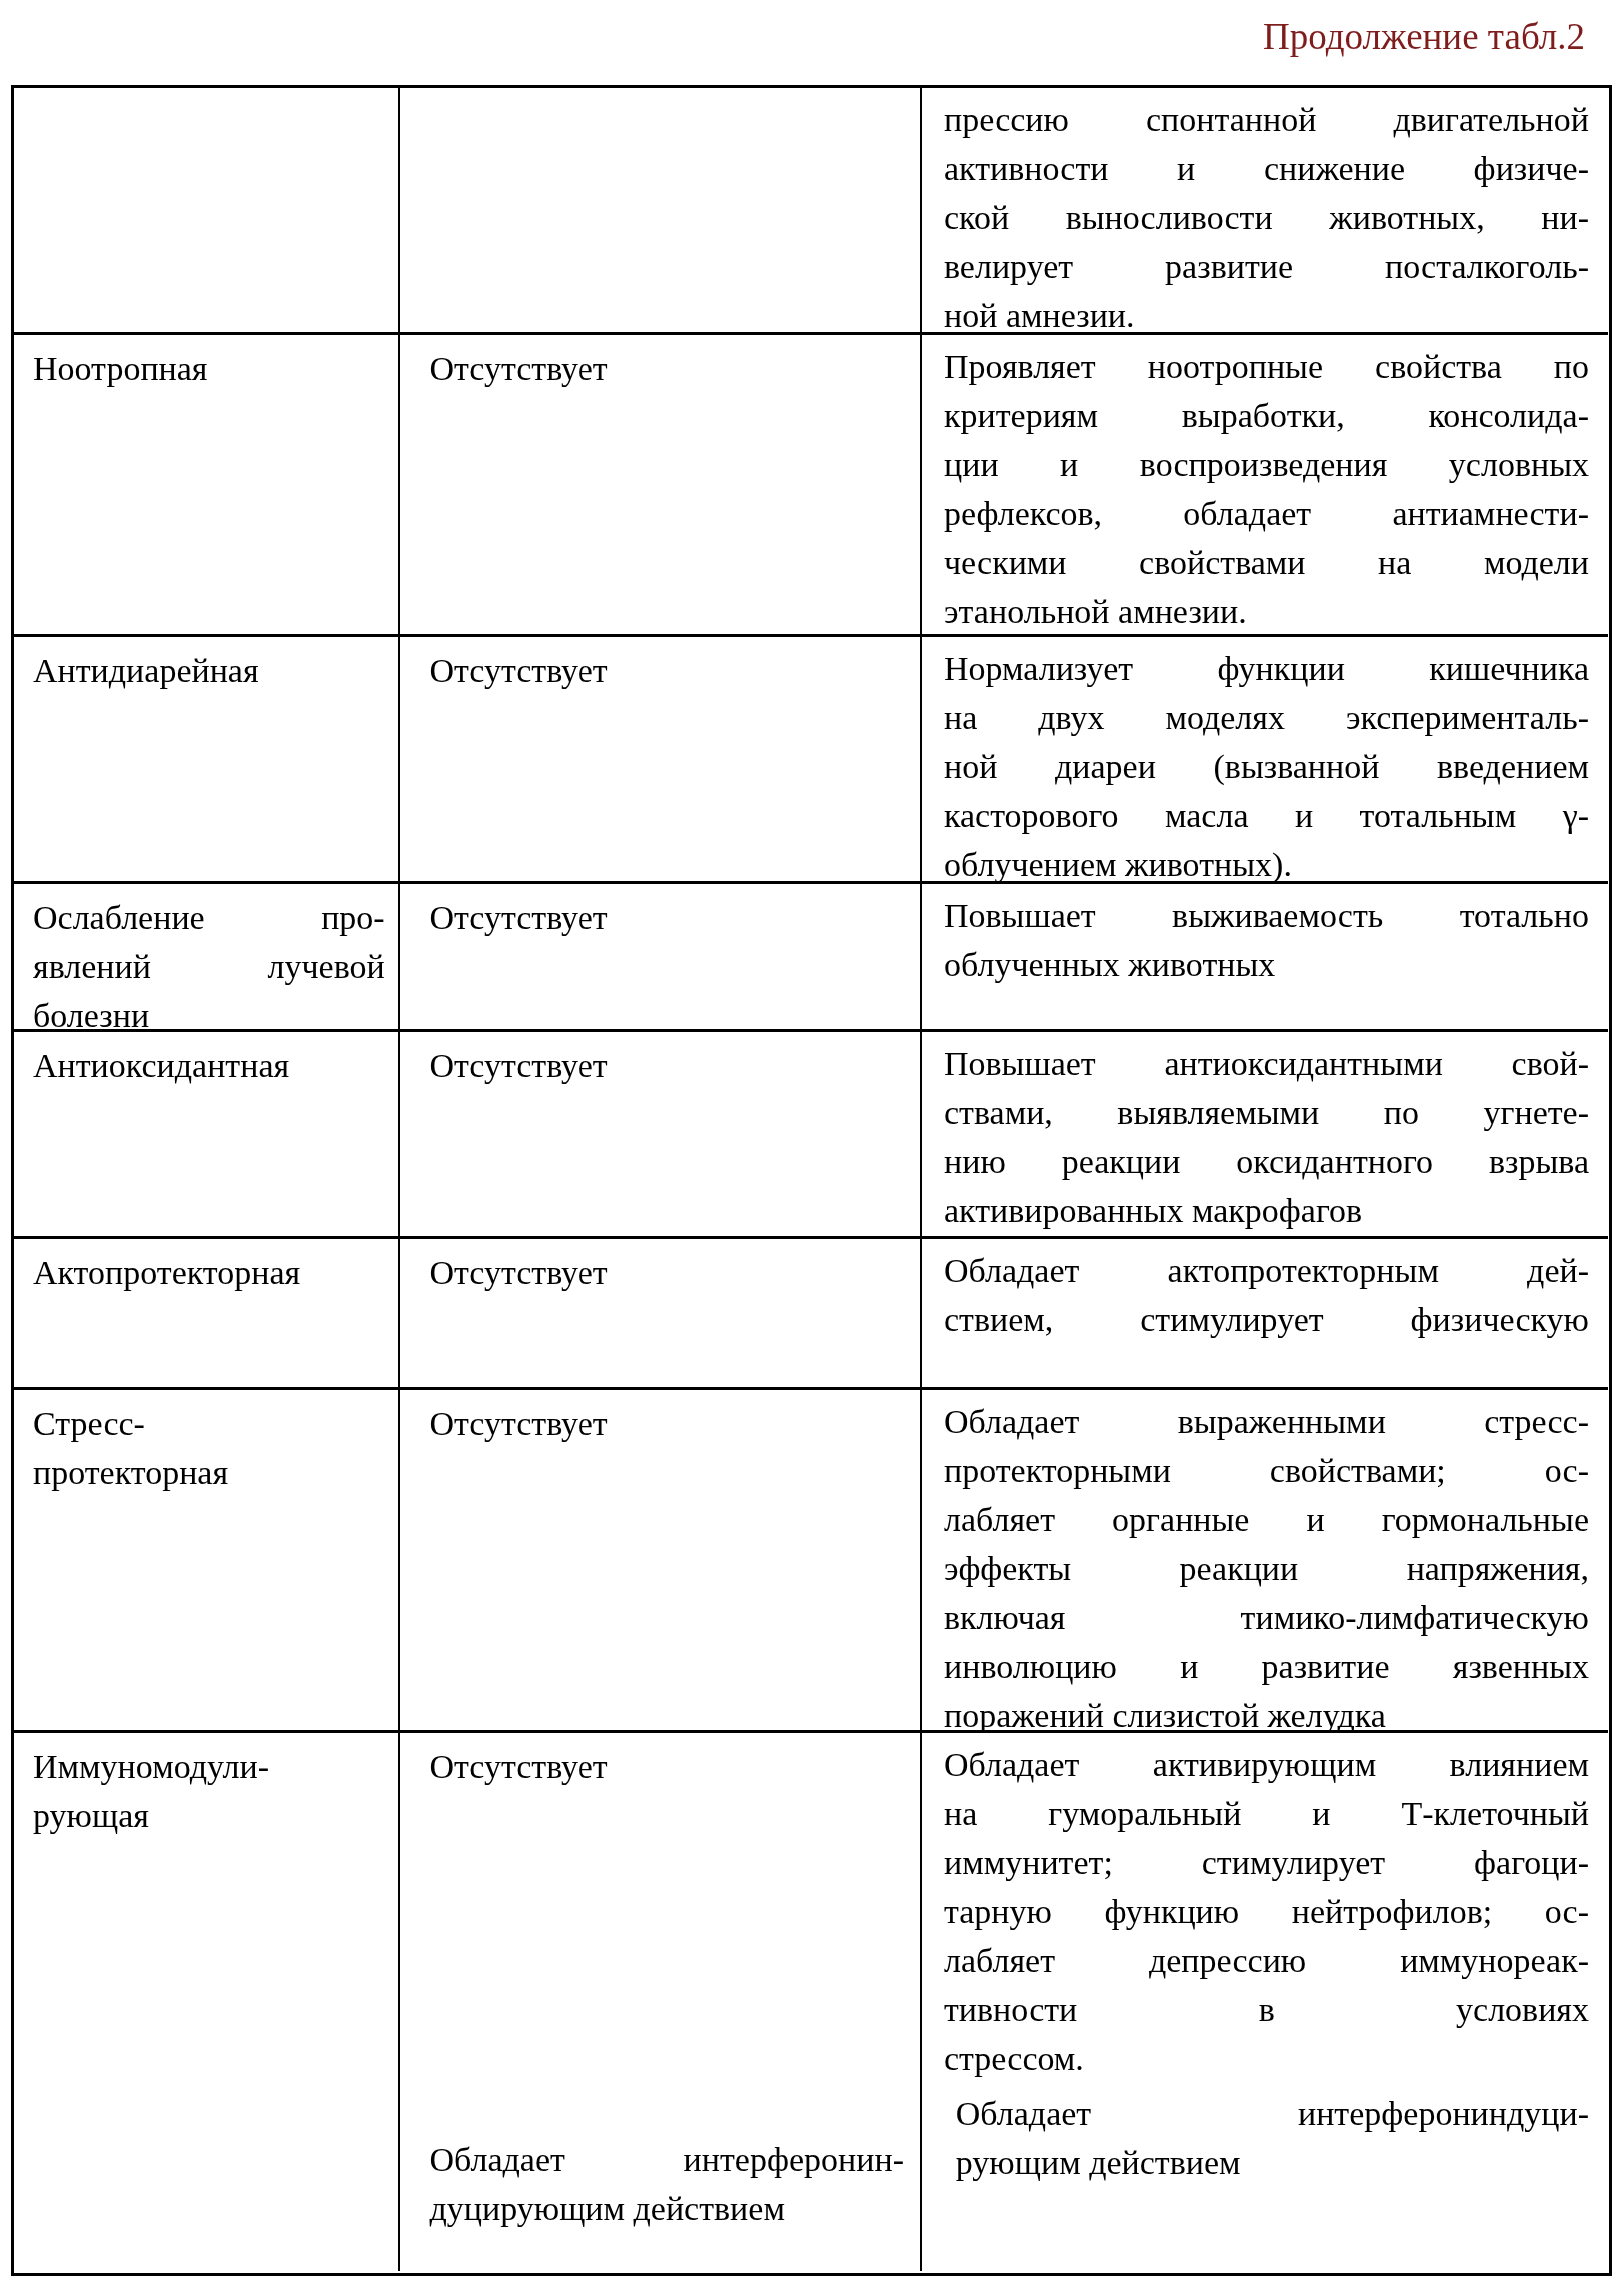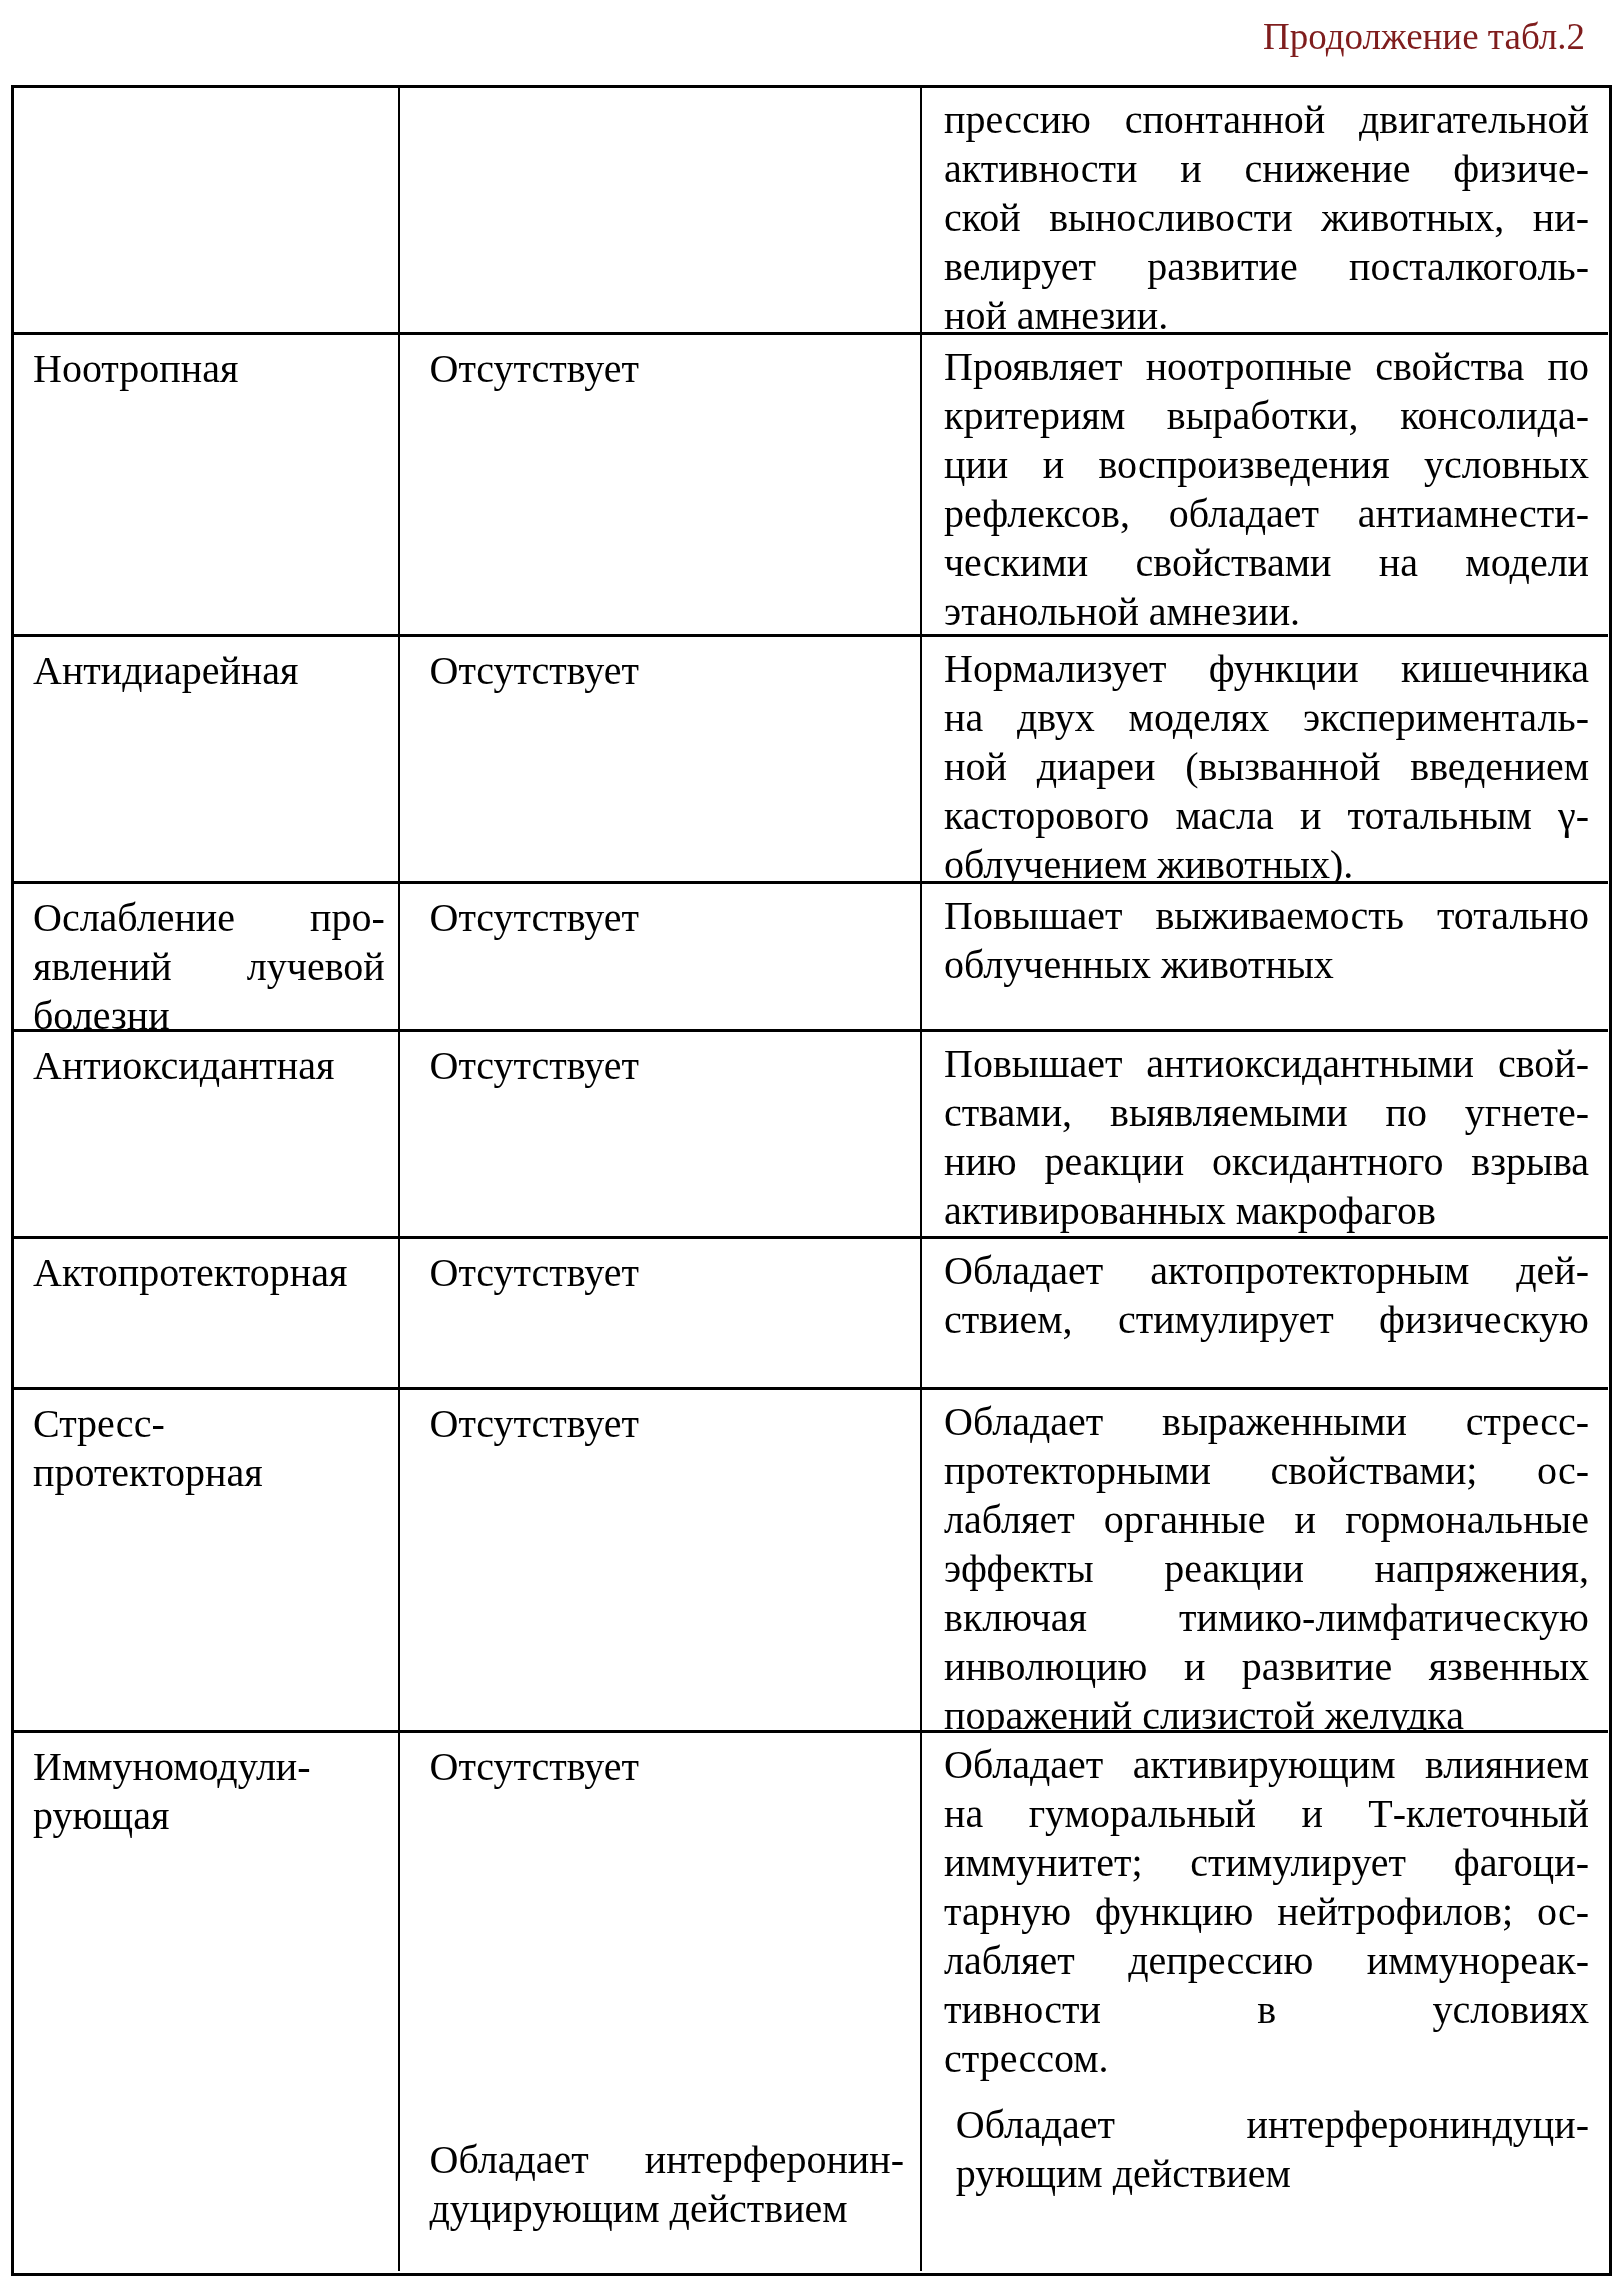--- a/index.html
+++ b/index.html
@@ -32,37 +32,37 @@
     display: grid;
     grid-template-columns: 386px 522px 686px;
     grid-template-rows: 247px 302px 247px 148px 207px 151px 343px 538px;
     background: #fff;
   }
   .cell {
     box-sizing: border-box;
     border-right: 2.2px solid #000;
     border-bottom: 3px solid #000;
     position: relative;
-    font-size: 40px;
+    font-size: 34px;
     line-height: 49px;
     overflow: hidden;
   }
   .cell.col-activity { padding: 8.9px 13.3px 0 19px; }
   .cell.col-analog   { padding: 8.9px 16px 0 29.5px; }
   .cell.col-claimed  { padding: 7.4px 19px 0 22px; border-right: none; }
   .cell.last-row { border-bottom: none; }
   .ln { text-align: justify; text-align-last: justify; }
   .ln-last { text-align-last: left; }
   .para2-analog {
     position: absolute;
     left: 29.5px;
     right: 16px;
     top: 402px;
   }
-  .para2-claimed { margin-top: 17px; }
+  .para2-claimed { margin-top: 6px; }
   .para2-claimed .ln { text-indent: 11.8px; }
 </style>
 </head>
 <body>
 
 <div class="page">
 
   <div class="page-header">Продолжение табл.2</div>
 
   <div class="doc-table">

